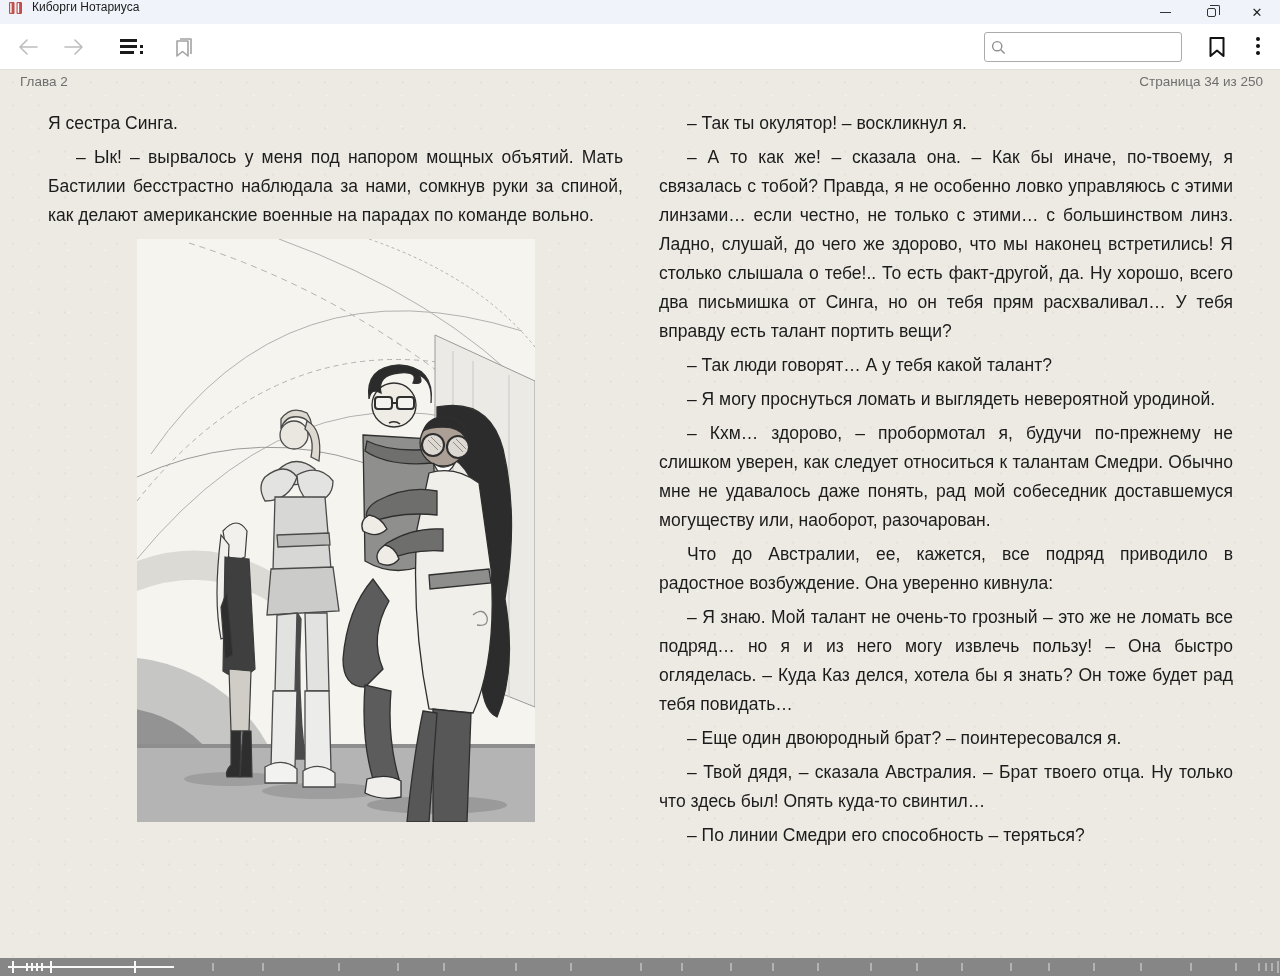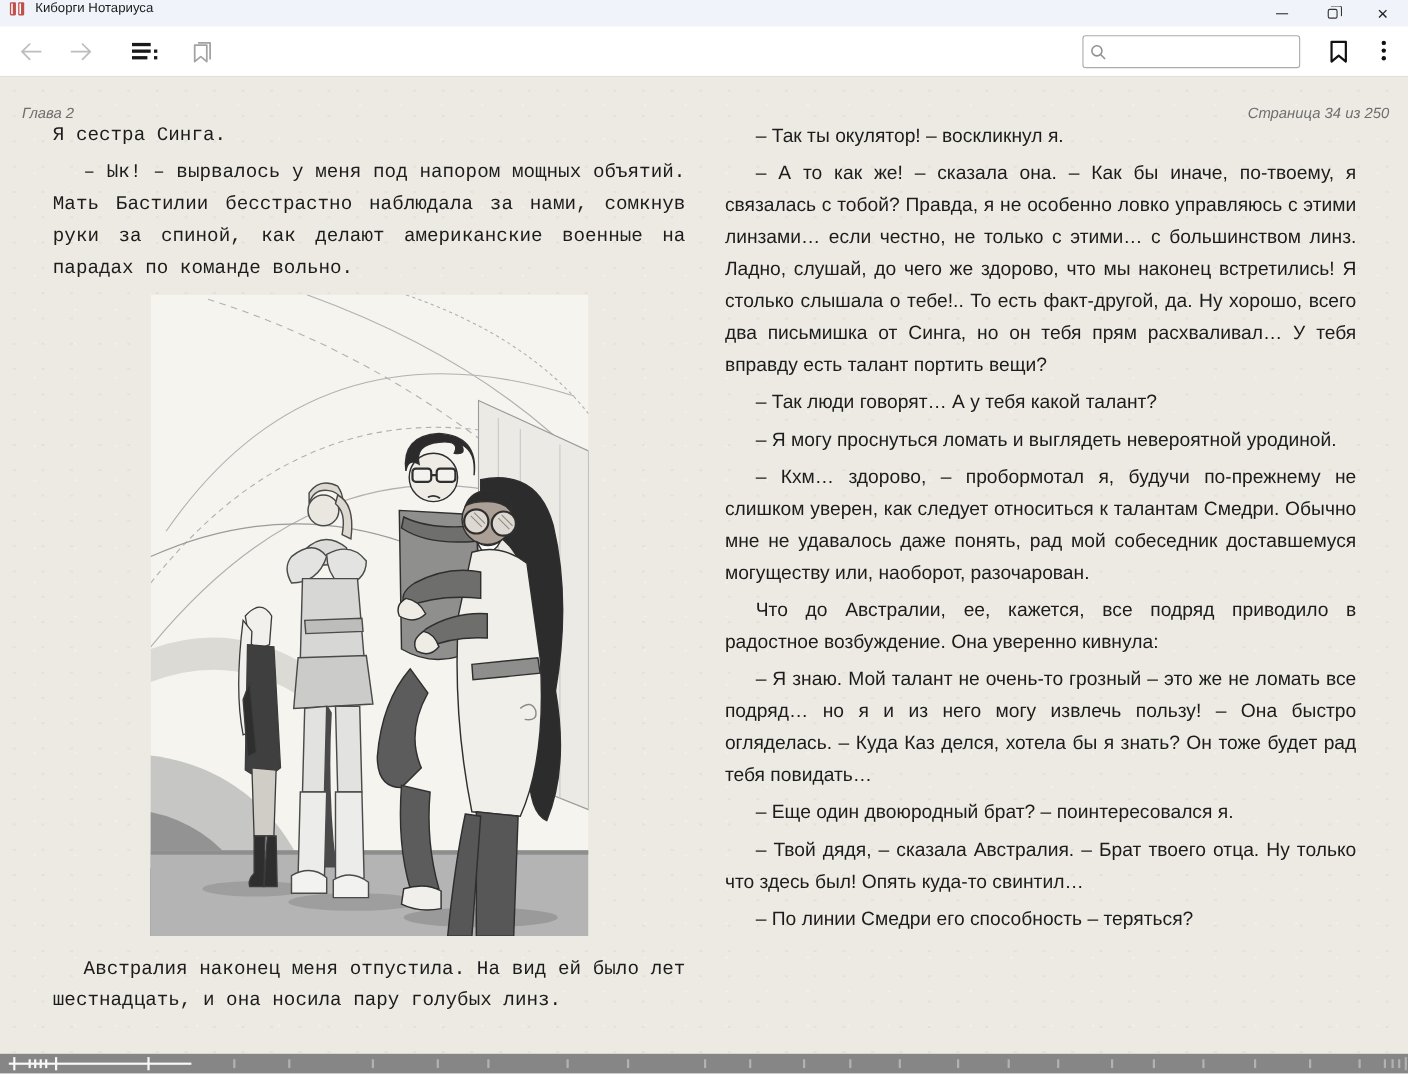--- a/index.html
+++ b/index.html
@@ -56,26 +56,26 @@
   
   .page{
     position:absolute; top:71px; left:0; width:1280px; height:887px;
     background-color:#edeae3;
     background-image:
       radial-gradient(#e4e0d7 1px, transparent 1.4px),
       radial-gradient(#f4f1eb 1px, transparent 1.4px);
     background-size:26px 23px, 37px 31px;
     background-position:0 0, 13px 9px;
   }
-  .page-header{ position:absolute; top:24px; left:0; width:100%; height:20px;
-    font-size:13.5px; color:#6e6e6e;font-style:italic; }
+  .page-header{ position:absolute; top:3px; left:0; width:100%; height:20px;
+    font-size:13.5px; color:#6e6e6e; }
   .chapter-label{ position:absolute; left:20px; top:0; }
   .page-status{ position:absolute; right:17px; top:0; }
   .col{ position:absolute; top:38px; height:842px; overflow:hidden; }
-  .col-left{ left:48px; width:575px;font-family:Liberation Mono, monospace; }
+  .col-left{ left:48px; width:575px; }
   .col-right{ left:659px; width:574px; }
   .col p{
     font-size:17.5px; line-height:29px; color:#1c1c1c;
     text-align:justify; text-indent:28px; margin:0 0 5px 0;
     hyphens:auto;
   }
   .col p.noindent{ text-indent:0; }
   .illustration{
     display:block; width:398px; height:583px; margin:9px auto 16px auto;
   }
@@ -256,23 +256,20 @@
         <path d="M 232 276 Q 222 282 226 292 Q 240 300 250 290 Q 244 278 232 276 Z" fill="#efece6"></path>
         <path d="M 306 290 Q 276 288 250 304 Q 238 314 248 322 Q 274 310 306 312 Z" fill="#6e6e6c"></path>
         <path d="M 248 306 Q 236 314 242 324 Q 254 330 262 320 Q 258 308 248 306 Z" fill="#efece6"></path>
         <path d="M 292 336 L 352 330 L 354 344 L 293 350 Z" fill="#8e8e8c"></path>
         <path d="M 336 376 q 10 -8 14 2 q 2 10 -10 8" fill="none" stroke="#8a8a88"></path>
         <path d="M 296 470 L 334 474 L 330 583 L 296 583 Z" fill="#575757"></path>
         <path d="M 286 472 L 300 474 L 292 583 L 270 583 Q 276 520 286 472 Z" fill="#575757"></path>
       </g>
     </svg>
 
-    <div>
-        <p>Австралия наконец меня отпустила. На вид ей было лет шестнадцать, и она носила пару голубых линз.</p>
-      </div>
   </div>
 
   <div class="col col-right">
     <div>
         <p>– Так ты окулятор! – воскликнул я.</p>
         <p>– А то как же! – сказала она. – Как бы иначе, по-твоему, я связалась с тобой? Правда, я не особенно ловко управляюсь с этими линзами… если честно, не только с этими… с большинством линз. Ладно, слушай, до чего же здорово, что мы наконец встретились! Я столько слышала о тебе!.. То есть факт-другой, да. Ну хорошо, всего два письмишка от Синга, но он тебя прям расхваливал… У тебя вправду есть талант портить вещи?</p>
         <p>– Так люди говорят… А у тебя какой талант?</p>
         <p>– Я могу проснуться ломать и выглядеть невероятной уродиной.</p>
         <p>– Кхм… здорово, – пробормотал я, будучи по-прежнему не слишком уверен, как следует относиться к талантам Смедри. Обычно мне не удавалось даже понять, рад мой собеседник доставшемуся могуществу или, наоборот, разочарован.</p>
         <p>Что до Австралии, ее, кажется, все подряд приводило в радостное возбуждение. Она уверенно кивнула:</p>

